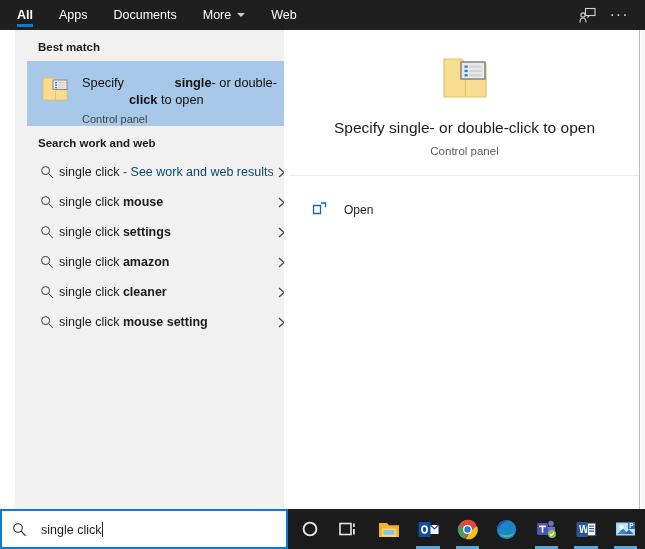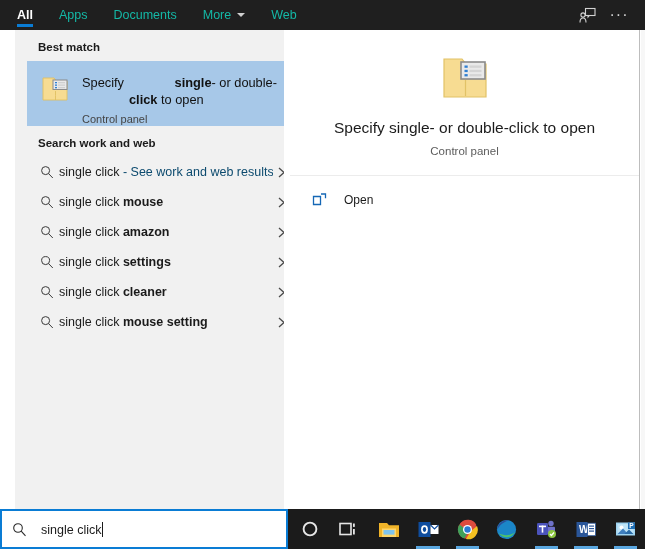--- a/index.html
+++ b/index.html
@@ -17,21 +17,21 @@
     background: #1f1f1f;
     display: flex; align-items: flex-start;
   }
   .tabs { display: flex; align-items: flex-start; height: 30px; }
   .tab {
     position: relative;
     height: 30px;
     padding: 0 13px;
     display: flex; align-items: center;
     font-size: 12.5px;
-    color: #14b8a6;
+    color: #ffffff;
     cursor: default;
     white-space: nowrap;
   }
   .tab:first-child { padding-left: 17px; }
   .tab.active { color: #ffffff; font-weight: bold; }
   .tab.active .tab-underline {
     position: absolute; left: 17px; right: 13px; bottom: 3px;
     height: 3px; background: #0a7cd4;
   }
   .tab .caret {
@@ -103,21 +103,21 @@
   }
   .detail-card {
     padding: 20px 16px 18px 16px;
     text-align: center;
     border-bottom: 1px solid #ececec;
   }
   .detail-icon { height: 56px; display:flex; align-items:center; justify-content:center; margin-bottom: 12px; }
   .detail-title { font-size: 15.5px; color: #1b1b1b; line-height: 20px; }
   .detail-sub { font-size: 11.5px; color: #5c5c5c; margin-top: 7px; }
   .action-row {
-    display: flex; align-items: center;
+    display: flex; align-items: flex-end;
     height: 34px; padding-left: 22px; margin-top: 7px;
     cursor: default;
   }
   .action-icon { width: 24px; flex: 0 0 24px; display:flex; align-items:center; }
   .action-label { font-size: 12px; color: #1b1b1b; margin-left: 8px; }
 
   
   .right-filler {
     position: absolute; left: 641px; top: 30px;
     width: 4px; height: 479px; background: #f7f7f7;
@@ -259,35 +259,35 @@
             </svg>
           </div>
         </div>
         <div class="search-row">
           <div class="sr-icon">
             <svg width="14" height="14" viewBox="0 0 14 14">
               <circle cx="5.6" cy="5.6" r="4" fill="none" stroke="#3a3a3a" stroke-width="1"></circle>
               <line x1="8.6" y1="8.6" x2="12.8" y2="13" stroke="#3a3a3a" stroke-width="1"></line>
             </svg>
           </div>
+          <div class="sr-label"><span>single click </span><b>settings</b></div>
+          <div class="sr-chevron">
+            <svg width="11" height="11" viewBox="0 0 11 11">
+              <path d="M3 1 L8 5.5 L3 10" fill="none" stroke="#4a4a4a" stroke-width="1.3"></path>
+            </svg>
+          </div>
+        </div>
+        <div class="search-row">
+          <div class="sr-icon">
+            <svg width="14" height="14" viewBox="0 0 14 14">
+              <circle cx="5.6" cy="5.6" r="4" fill="none" stroke="#3a3a3a" stroke-width="1"></circle>
+              <line x1="8.6" y1="8.6" x2="12.8" y2="13" stroke="#3a3a3a" stroke-width="1"></line>
+            </svg>
+          </div>
           <div class="sr-label"><span>single click </span><b>amazon</b></div>
-          <div class="sr-chevron">
-            <svg width="11" height="11" viewBox="0 0 11 11">
-              <path d="M3 1 L8 5.5 L3 10" fill="none" stroke="#4a4a4a" stroke-width="1.3"></path>
-            </svg>
-          </div>
-        </div>
-        <div class="search-row">
-          <div class="sr-icon">
-            <svg width="14" height="14" viewBox="0 0 14 14">
-              <circle cx="5.6" cy="5.6" r="4" fill="none" stroke="#3a3a3a" stroke-width="1"></circle>
-              <line x1="8.6" y1="8.6" x2="12.8" y2="13" stroke="#3a3a3a" stroke-width="1"></line>
-            </svg>
-          </div>
-          <div class="sr-label"><span>single click </span><b>settings</b></div>
           <div class="sr-chevron">
             <svg width="11" height="11" viewBox="0 0 11 11">
               <path d="M3 1 L8 5.5 L3 10" fill="none" stroke="#4a4a4a" stroke-width="1.3"></path>
             </svg>
           </div>
         </div>
         <div class="search-row">
           <div class="sr-icon">
             <svg width="14" height="14" viewBox="0 0 14 14">
               <circle cx="5.6" cy="5.6" r="4" fill="none" stroke="#3a3a3a" stroke-width="1"></circle>

